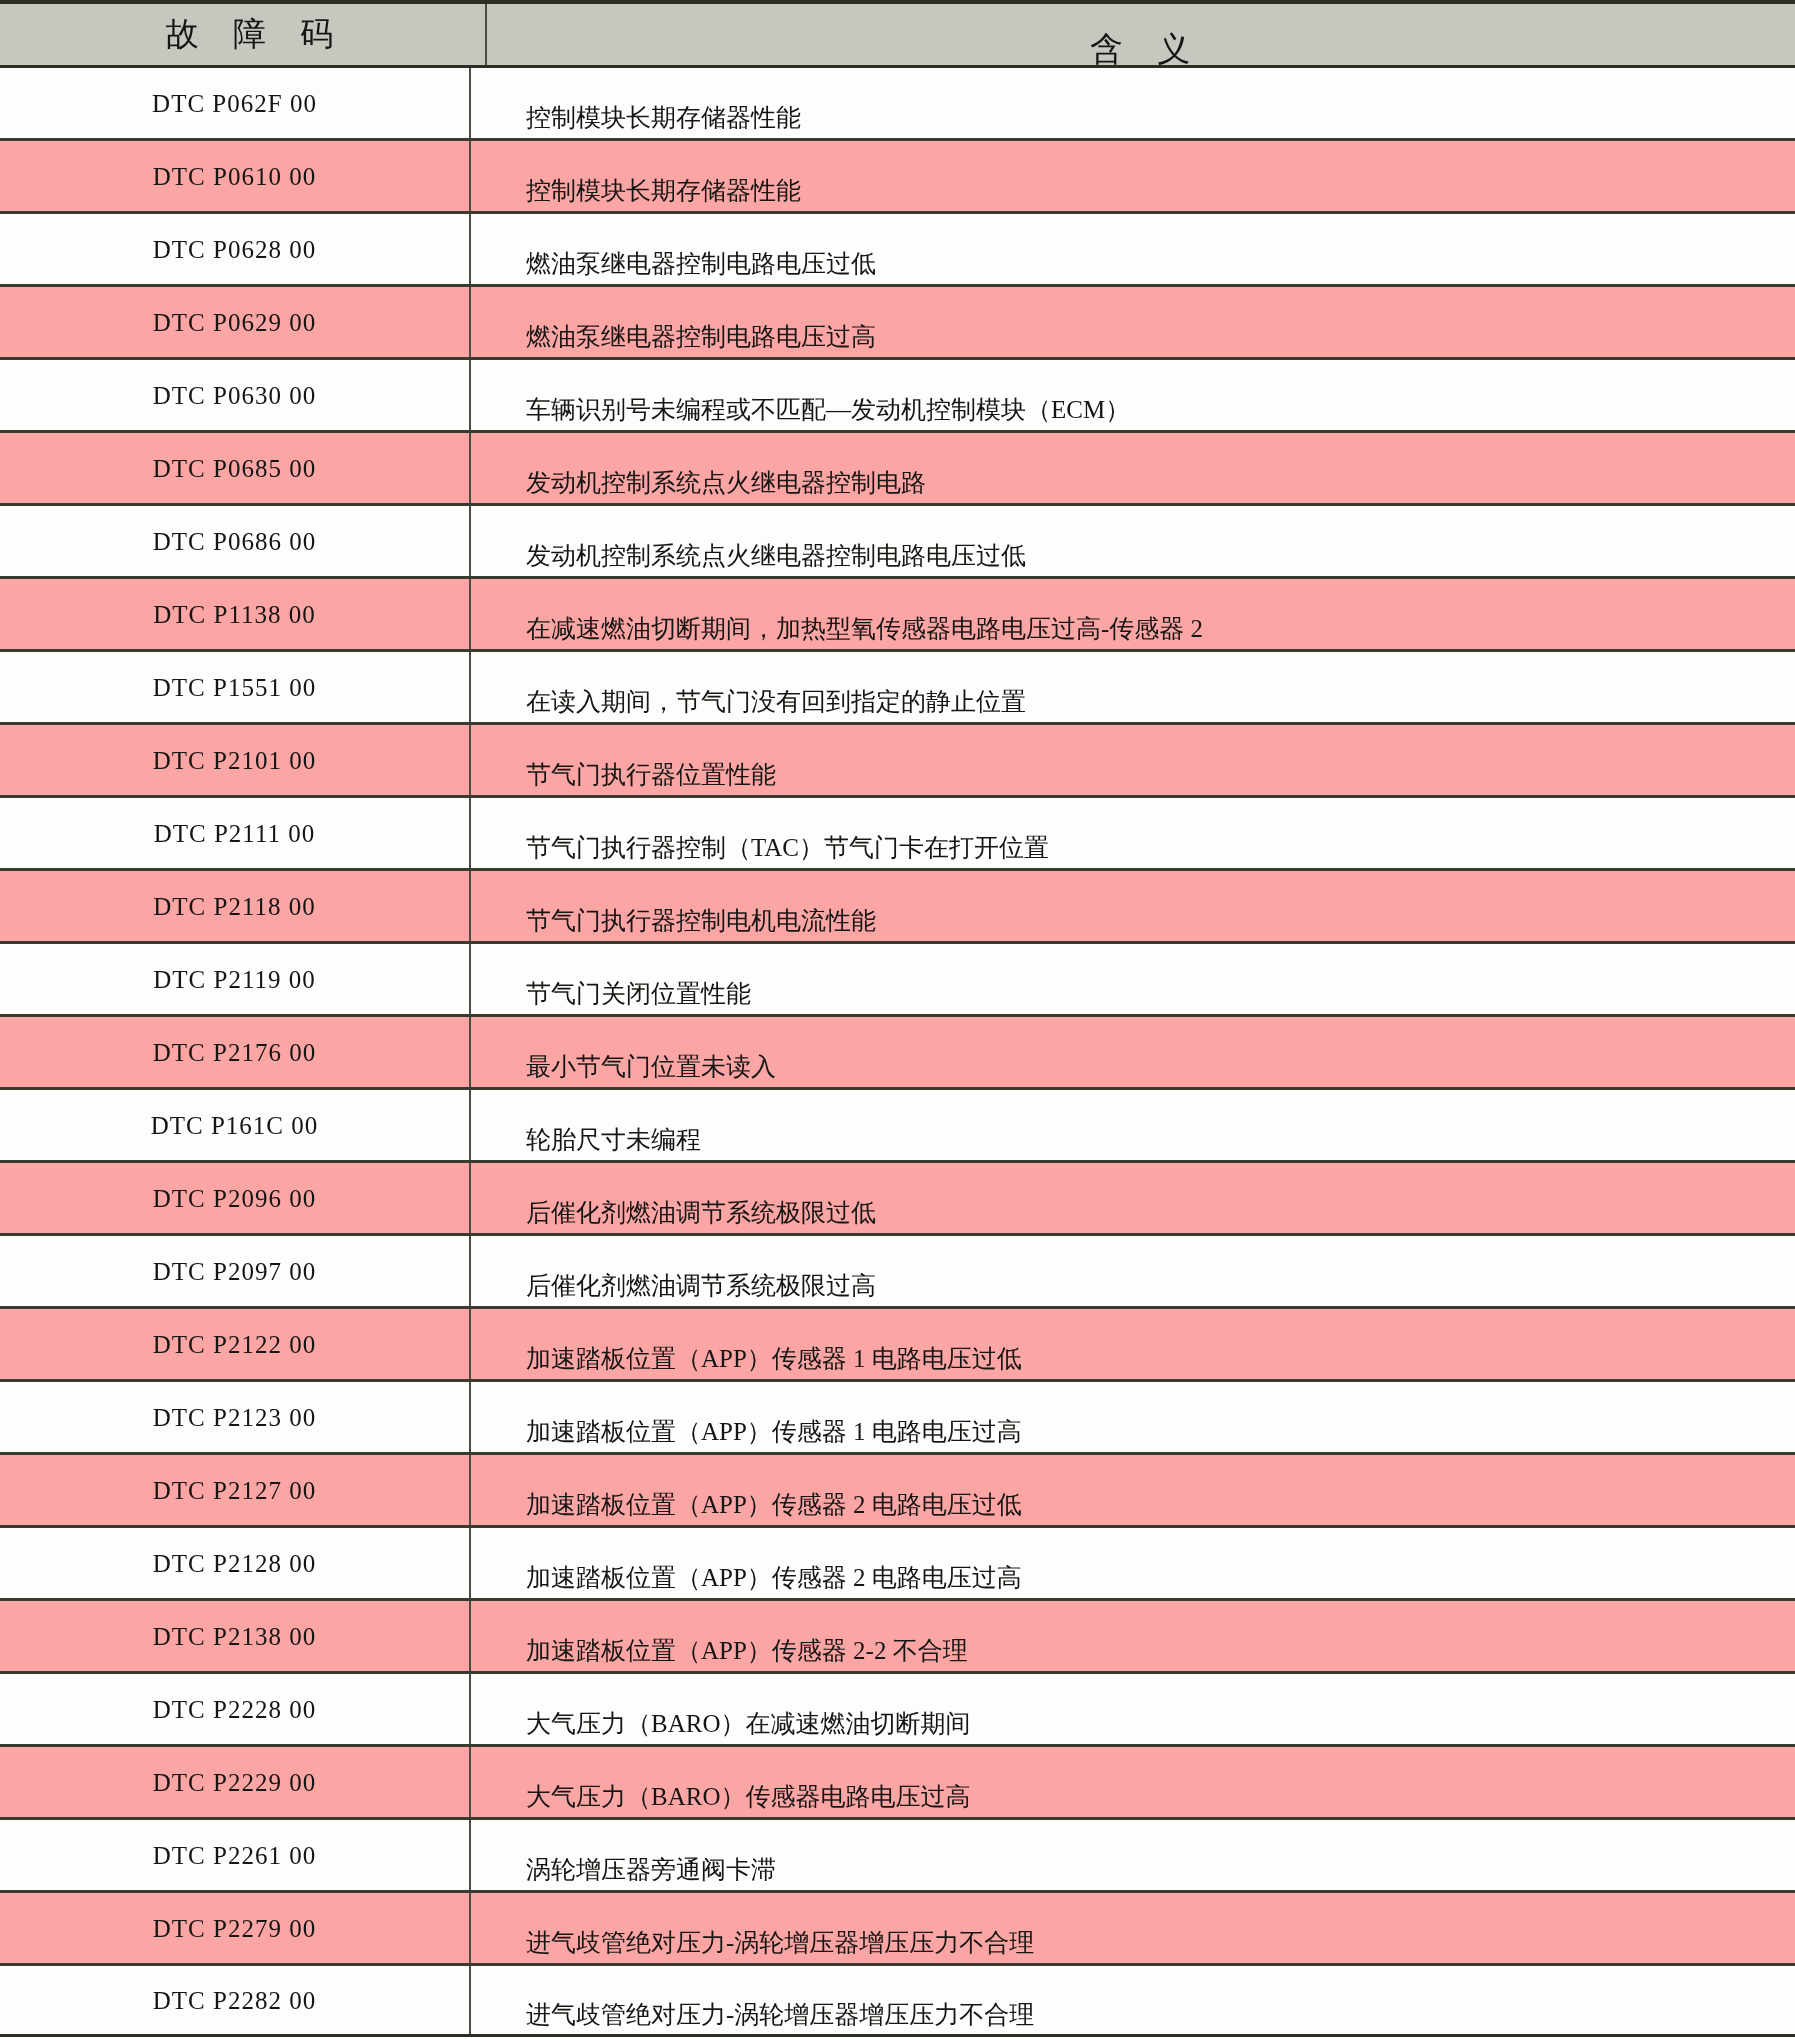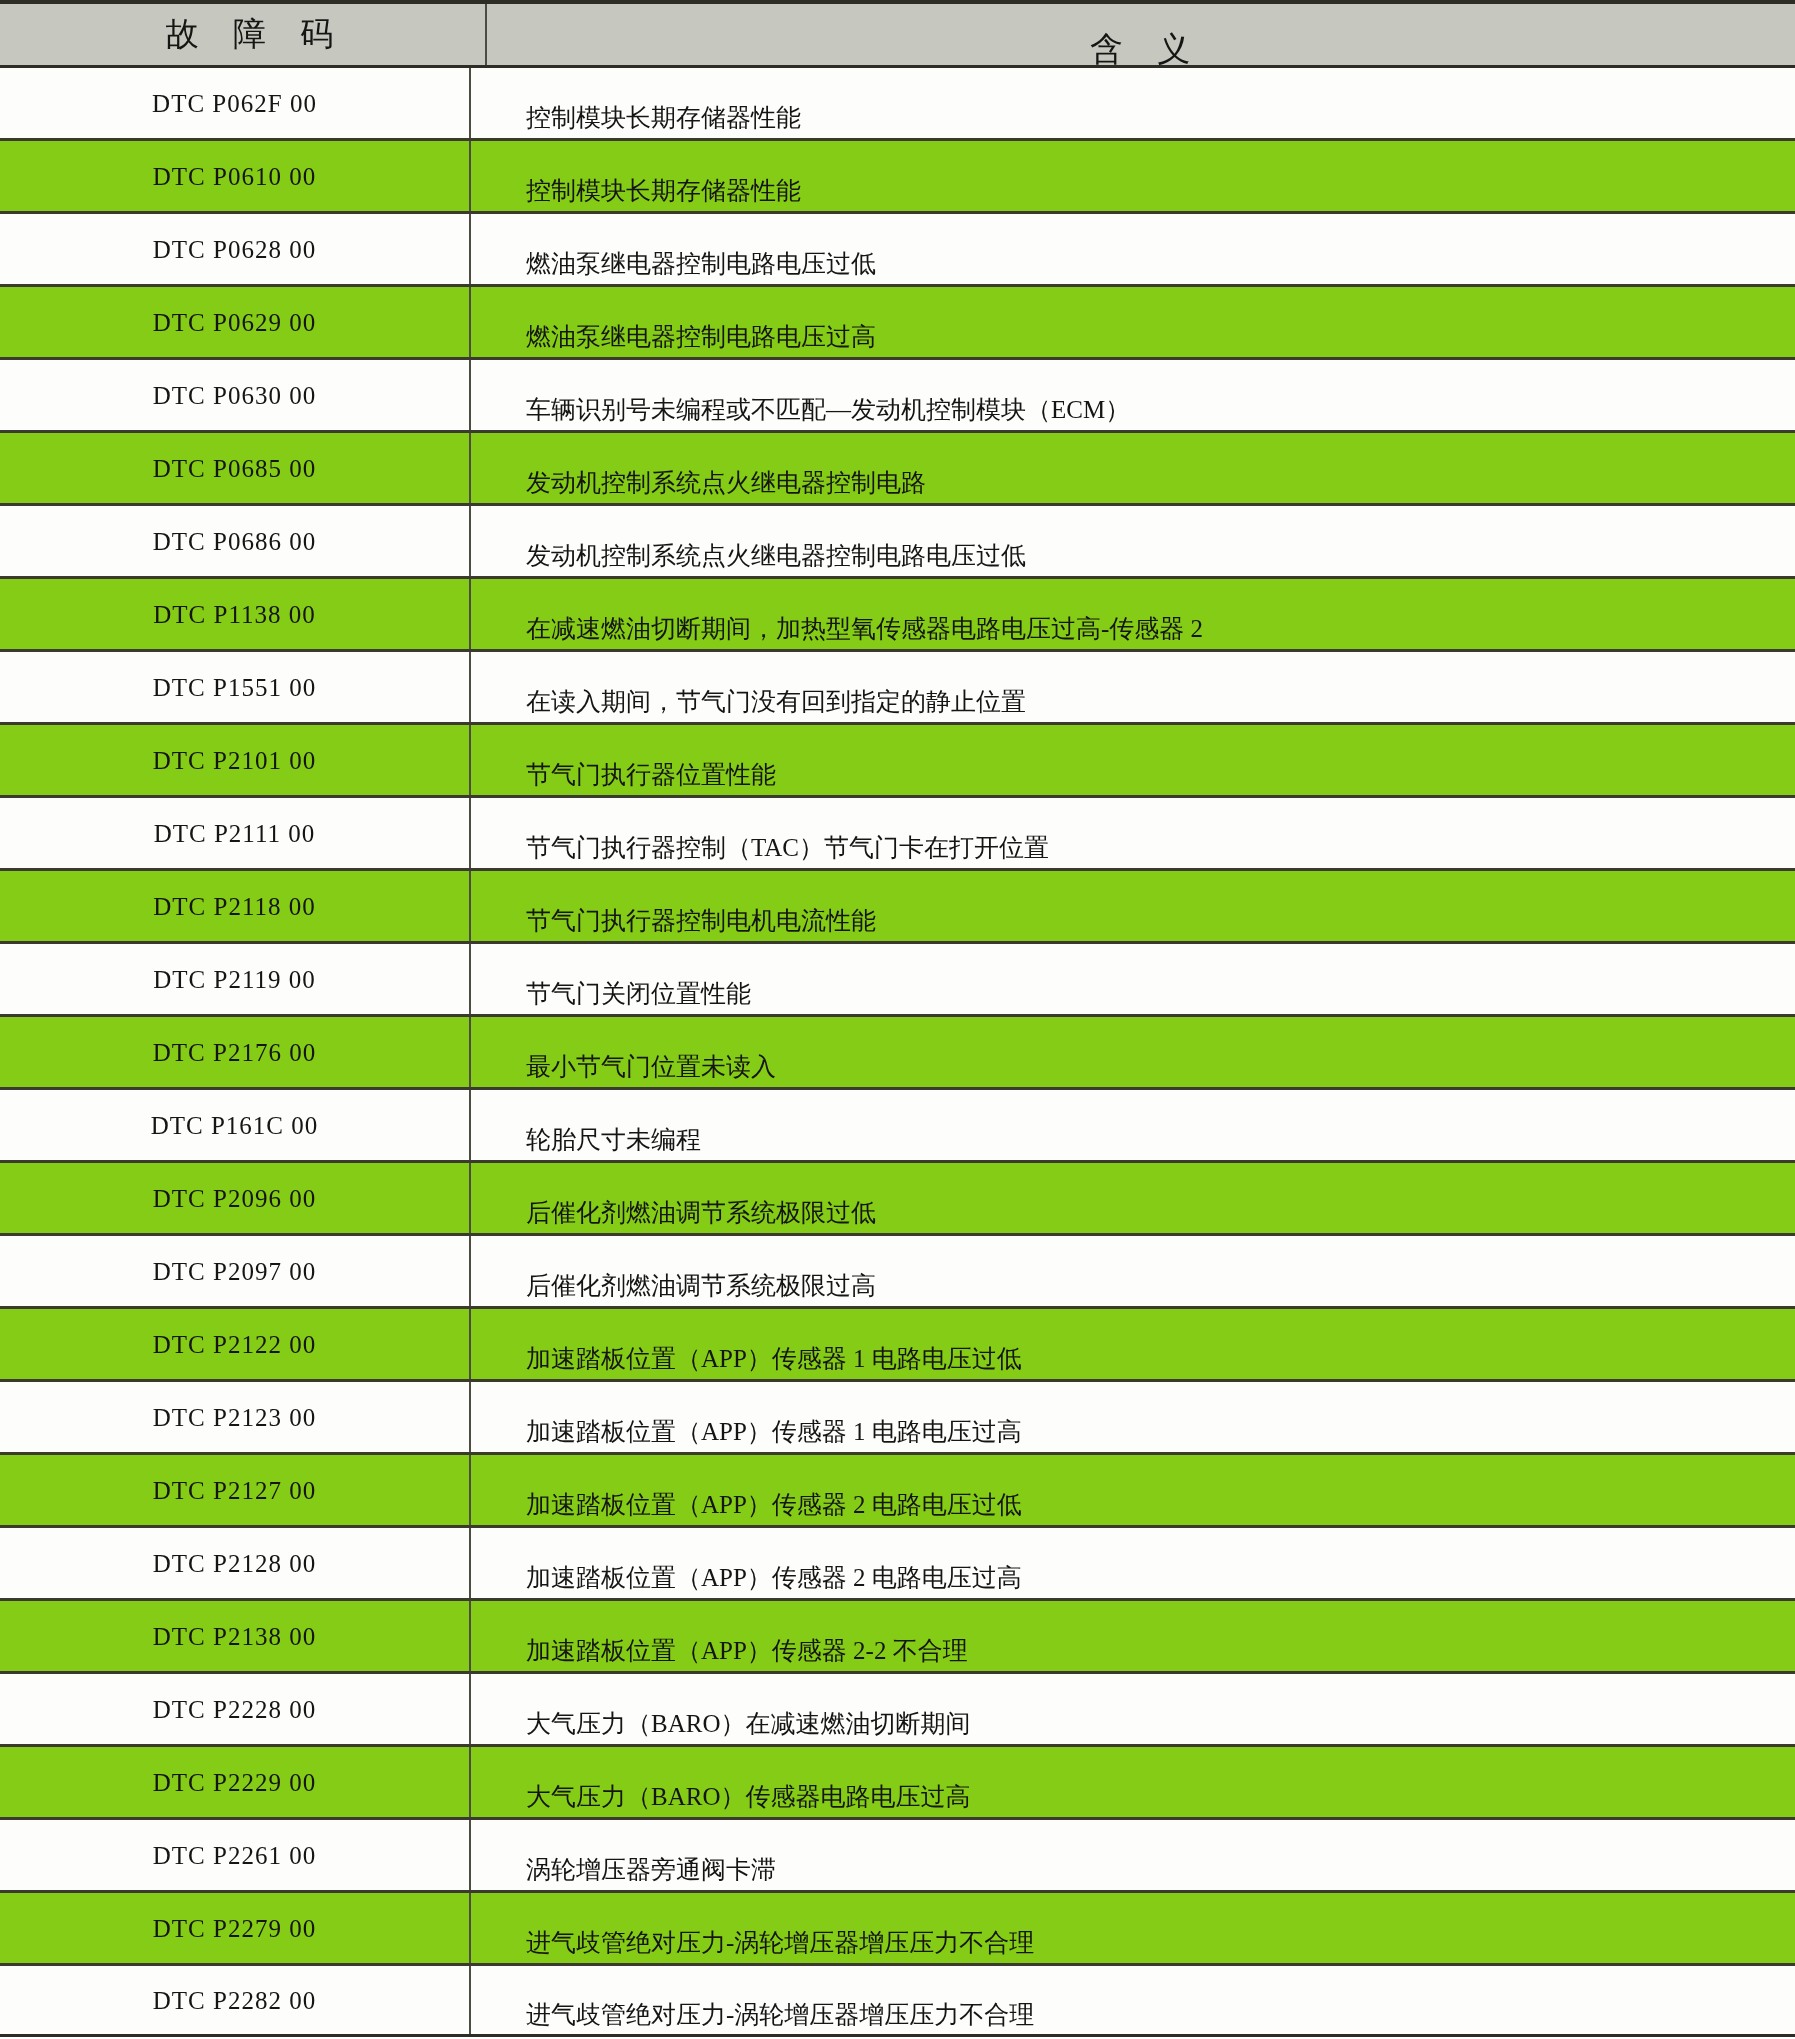--- a/index.html
+++ b/index.html
@@ -21,21 +21,21 @@
     border-bottom: 3px solid #2d2d26;
   }
   .row {
     display: flex;
     height: 73px;
     box-sizing: border-box;
     border-bottom: 3px solid #3a3a31;
     background: #fdfdfc;
   }
   .row.alt {
-    background: #84cc16;
+    background: #fca5a5;
   }
   .row.header {
     height: 64px;
     background: #c6c7bf;
     border-bottom: 3px solid #2d2d26;
     padding-left: 16px;
   }
   #tbody .row:last-child {
     height: 68px;
     border-bottom: none;

